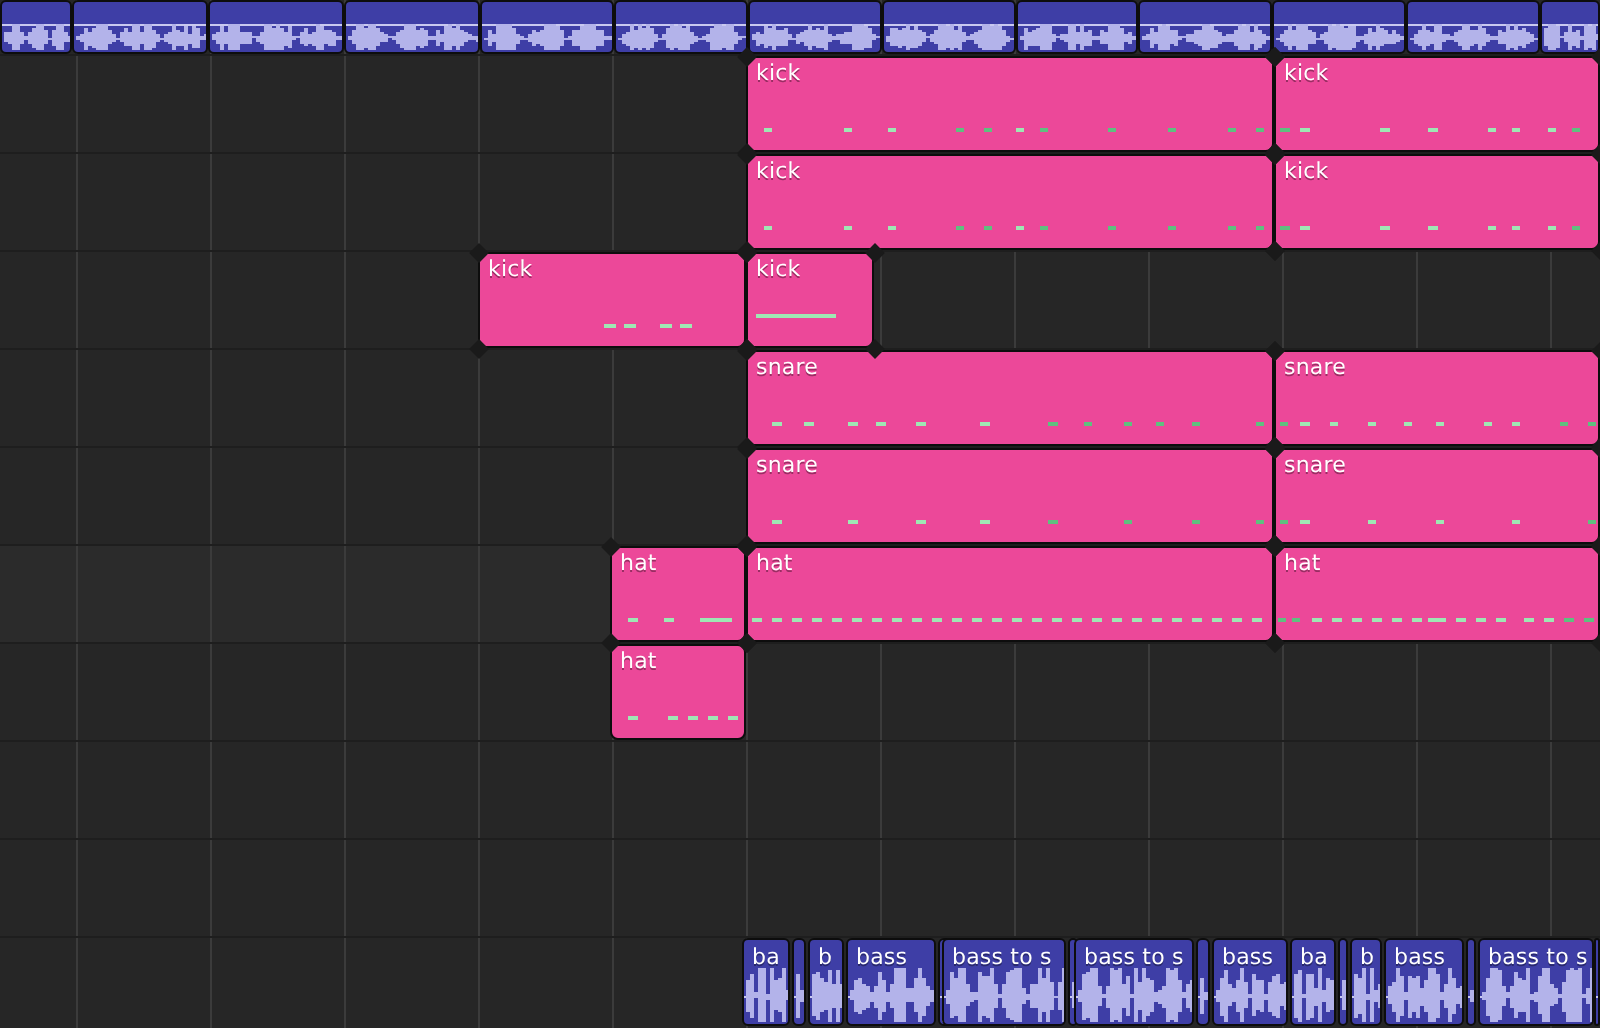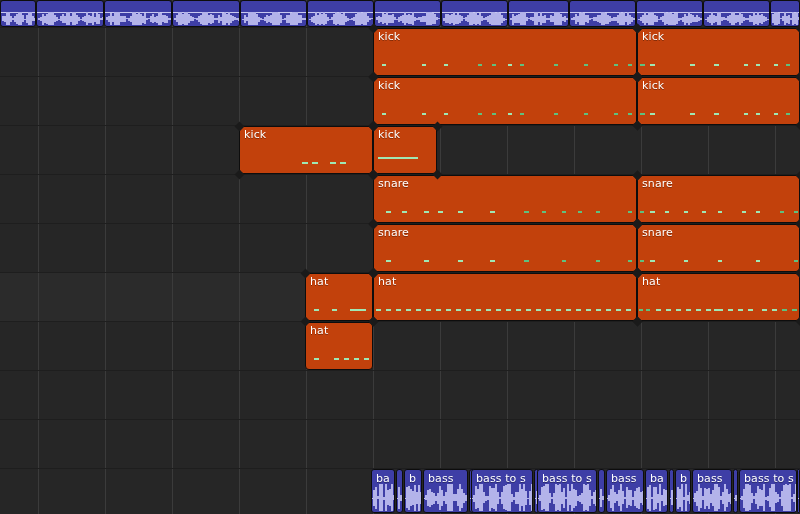--- a/index.html
+++ b/index.html
@@ -19,21 +19,21 @@
   .rowband{position:absolute;left:0;right:0;}
   .rowband.alt{background:#2b2b2b;}
   .rowband.norm{background:#262626;}
 
   
   .clip{
     position:absolute;box-sizing:border-box;
     border:1px solid #0d0d0d;border-radius:4px;
     overflow:hidden;
   }
-  .clip.midi{background:#c2410c;}
+  .clip.midi{background:#ec4899;}
   .clip.audio{background:#3e3ea6;border-radius:3px;}
   .clip .lbl{
     position:absolute;left:4px;top:1px;
     font-size:11px;line-height:13px;color:#ffffff;
     white-space:nowrap;letter-spacing:.1px;
     text-shadow:0 1px 0 rgba(0,0,0,.35);
   }
   .clip.audio .lbl{left:4px;top:2px;font-size:11px;}
   .notes{position:absolute;left:0;right:0;bottom:0;height:26px;}
   .note{position:absolute;background:#9fe7b4;height:2px;border-radius:0;}

